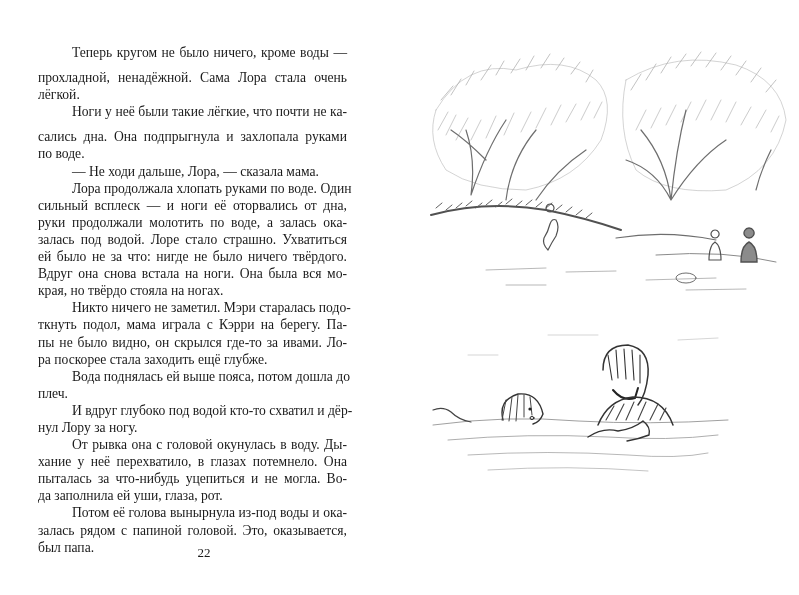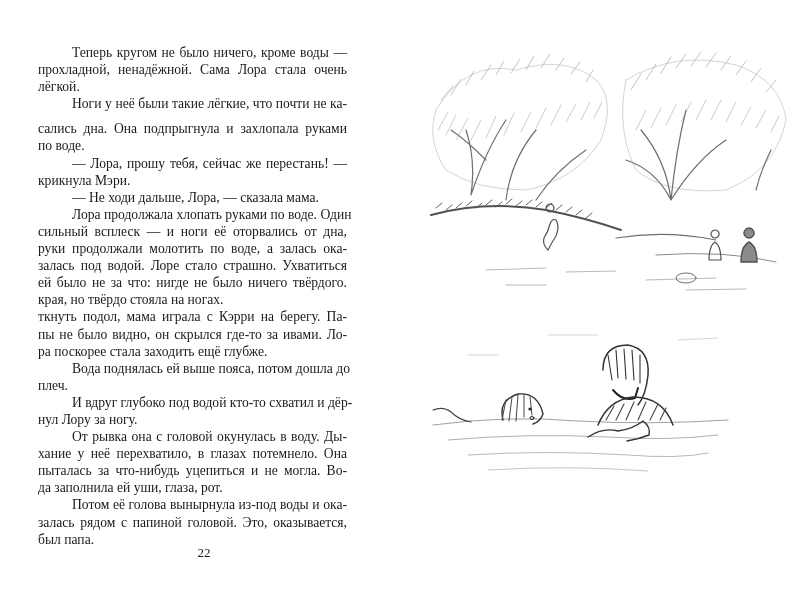--- a/index.html
+++ b/index.html
@@ -26,44 +26,42 @@
   </style>
 </head>
 <body>
 
 <div class="spread">
 
   <div class="page-left">
     <div class="text-block" id="text-block">
         <p>
           <span class="ln">Теперь кругом не было ничего, кроме воды —</span>
-          <span class="ln" style="text-indent: -17px;">прохладной, ненадёжной. Сама Лора стала очень</span>
+          <span class="ln" style="text-indent: -17px; margin-top: 8px;">прохладной, ненадёжной. Сама Лора стала очень</span>
           <span class="ln last" style="text-indent: -17px;">лёгкой.</span>
         </p>
         <p>
           <span class="ln">Ноги у неё были такие лёгкие, что почти не ка-</span>
           <span class="ln" style="text-indent: -17px; margin-top: 8px;">сались дна. Она подпрыгнула и захлопала руками</span>
           <span class="ln last" style="text-indent: -17px;">по воде.</span>
-        </p>
-        <p>
-          <span class="ln">— Лора, прошу тебя, сейчас же перестань! —</span>
-          <span class="ln last" style="text-indent: -17px;">крикнула Мэри.</span>
         </p>
         <p>
           <span class="ln last">— Не ходи дальше, Лора, — сказала мама.</span>
         </p>
         <p>
           <span class="ln">Лора продолжала хлопать руками по воде. Один</span>
           <span class="ln" style="text-indent: -17px;">сильный всплеск — и ноги её оторвались от дна,</span>
           <span class="ln" style="text-indent: -17px;">руки продолжали молотить по воде, а залась ока-</span>
           <span class="ln" style="text-indent: -17px;">залась под водой. Лоре стало страшно. Ухватиться</span>
           <span class="ln" style="text-indent: -17px;">ей было не за что: нигде не было ничего твёрдого.</span>
+          <span class="ln" style="text-indent: -17px;">Вдруг она снова встала на ноги. Она была вся мо-</span>
           <span class="ln last" style="text-indent: -17px;">края, но твёрдо стояла на ногах.</span>
         </p>
         <p>
+          <span class="ln">Никто ничего не заметил. Мэри старалась подо-</span>
           <span class="ln" style="text-indent: -17px;">ткнуть подол, мама играла с Кэрри на берегу. Па-</span>
           <span class="ln" style="text-indent: -17px;">пы не было видно, он скрылся где-то за ивами. Ло-</span>
           <span class="ln last" style="text-indent: -17px;">ра поскорее стала заходить ещё глубже.</span>
         </p>
         <p>
           <span class="ln">Вода поднялась ей выше пояса, потом дошла до</span>
           <span class="ln last" style="text-indent: -17px;">плеч.</span>
         </p>
         <p>
           <span class="ln">И вдруг глубоко под водой кто-то схватил и дёр-</span>

